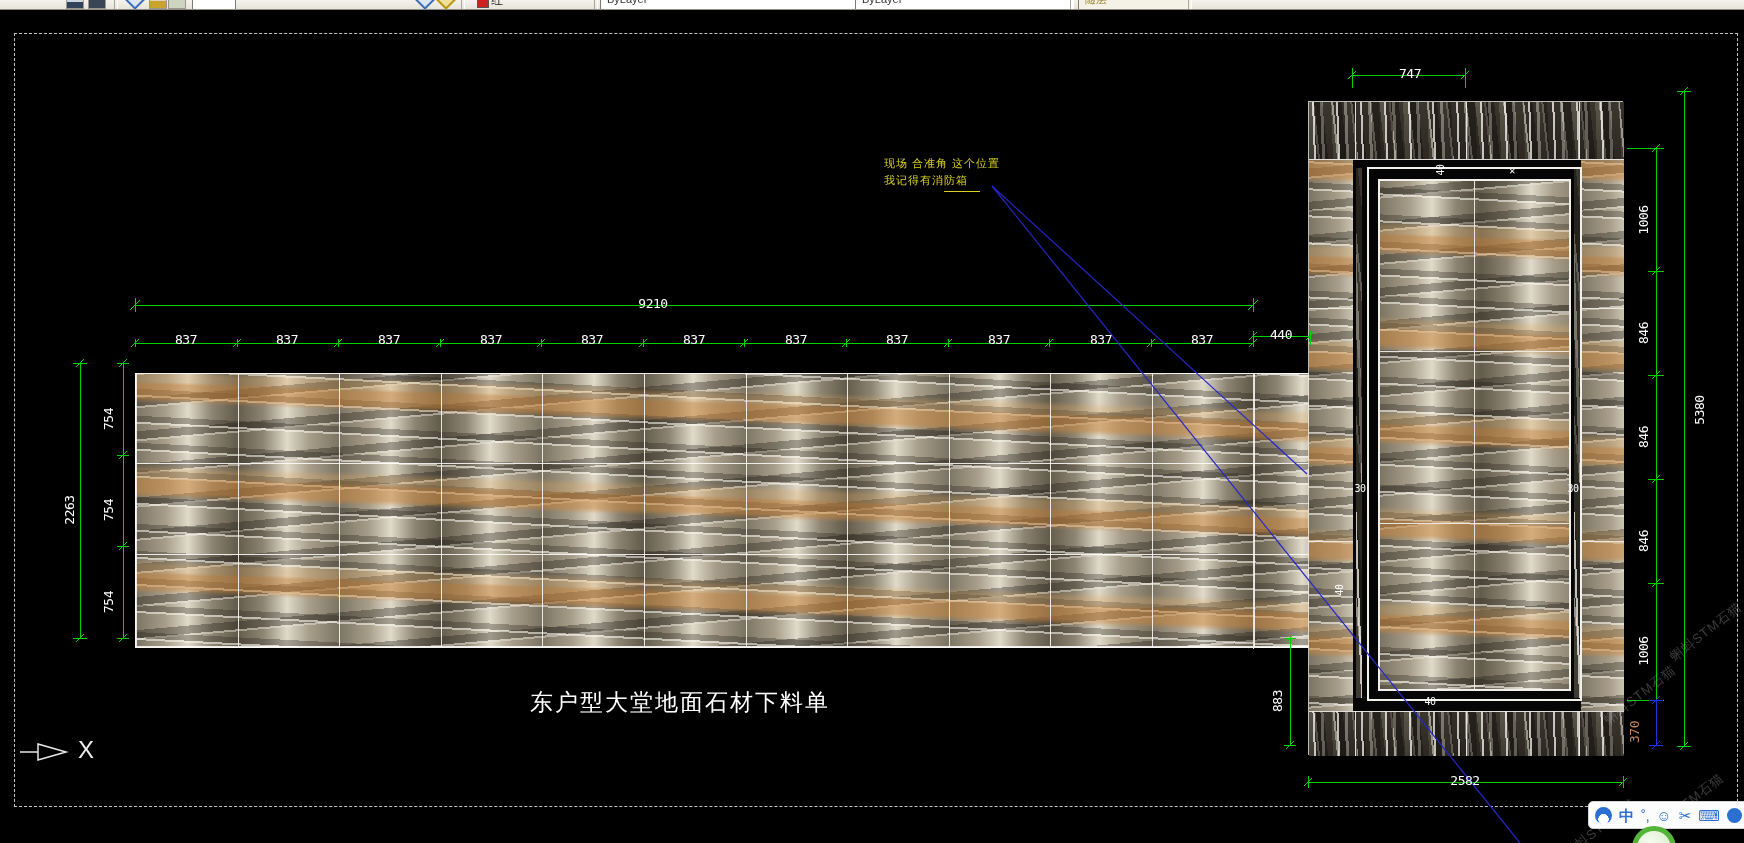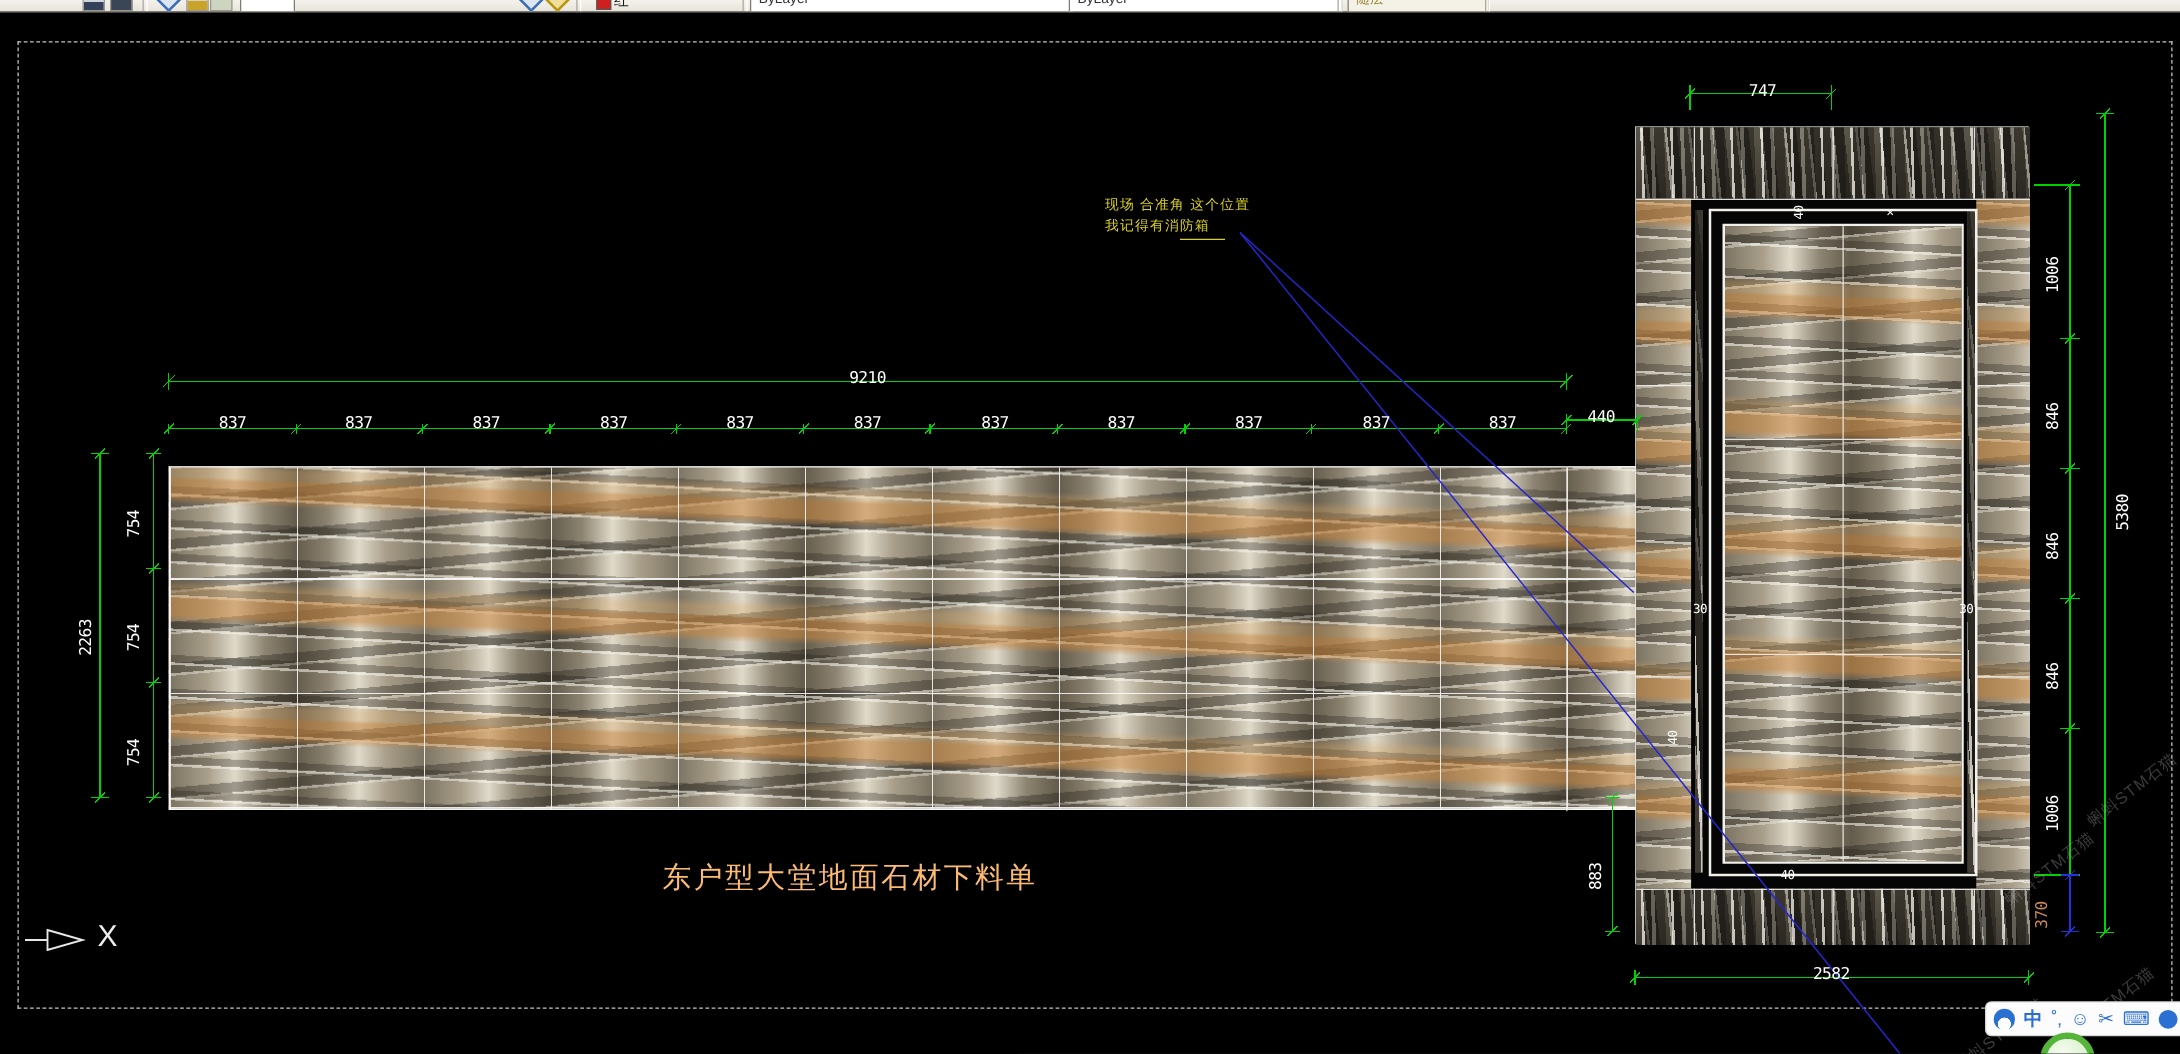--- a/index.html
+++ b/index.html
@@ -33,21 +33,21 @@
       repeating-linear-gradient(90deg, rgba(255,255,255,.85) 0 1px, rgba(0,0,0,0) 1px 101.6px),
       repeating-linear-gradient(0deg, rgba(255,255,255,.85) 0 1px, rgba(0,0,0,0) 1px 91.7px);}
   .wline{position:absolute;background:#efede8;opacity:.92;}
   
   .dim{position:absolute;color:#fff;font-family:"DejaVu Sans Mono",monospace;font-size:13px;
        transform:translate(-50%,-50%);white-space:nowrap;letter-spacing:-.5px;}
   .dim.v{transform:translate(-50%,-50%) rotate(-90deg);}
   .dim.small{font-size:10px;}
   .dim.tan{color:#c8855a;}
   .note{position:absolute;color:#d9d022;font-size:11px;white-space:nowrap;letter-spacing:1px;}
-  .title{position:absolute;color:#fdba74;font-family:"Liberation Serif","DejaVu Serif",serif;
+  .title{position:absolute;color:#ffffff;font-family:"Liberation Serif","DejaVu Serif",serif;
          font-size:23px;letter-spacing:2px;transform:translate(-50%,-50%);white-space:nowrap;}
   .wm{position:absolute;color:rgba(170,170,170,.35);font-size:13px;white-space:nowrap;
       transform:translate(-50%,-50%) rotate(-38deg);letter-spacing:1px;}
   
   #main-panel{position:absolute;left:135px;top:363px;width:1175px;height:275px;border:1px solid rgba(255,255,255,.9);box-sizing:border-box;}
   #side-panel{position:absolute;left:1308px;top:91px;width:315px;height:654px;border:1px solid rgba(235,235,230,.8);box-sizing:border-box;}
   .abs{position:absolute;}
   .frame{position:absolute;border:2px solid #f2f0ea;box-sizing:border-box;}
   
   #imebar{position:absolute;left:1588px;top:801px;width:170px;height:28px;background:#fcfcfc;border:1px solid #d5d5d5;
@@ -160,21 +160,21 @@
 
         <path d="M992,186L1307,474"></path>
         <path d="M992,186L1520,843"></path>
       </g>
       <g stroke="#2233dd" stroke-width="1" fill="none">
 
         <path d="M1656,700V745 M1649,700h14 M1649,745h14 M1652,704l8,-8 M1652,749l8,-8"></path>
       </g>
     </svg>
 
-    <div class="dim" style="left:694px;top:293px;">9210</div>
+    <div class="dim" style="left:653px;top:293px;">9210</div>
     <div class="dim" style="left:186px;top:329px;">837</div>
     <div class="dim" style="left:287px;top:329px;">837</div>
     <div class="dim" style="left:389px;top:329px;">837</div>
     <div class="dim" style="left:491px;top:329px;">837</div>
     <div class="dim" style="left:592px;top:329px;">837</div>
     <div class="dim" style="left:694px;top:329px;">837</div>
     <div class="dim" style="left:796px;top:329px;">837</div>
     <div class="dim" style="left:897px;top:329px;">837</div>
     <div class="dim" style="left:999px;top:329px;">837</div>
     <div class="dim" style="left:1101px;top:329px;">837</div>

